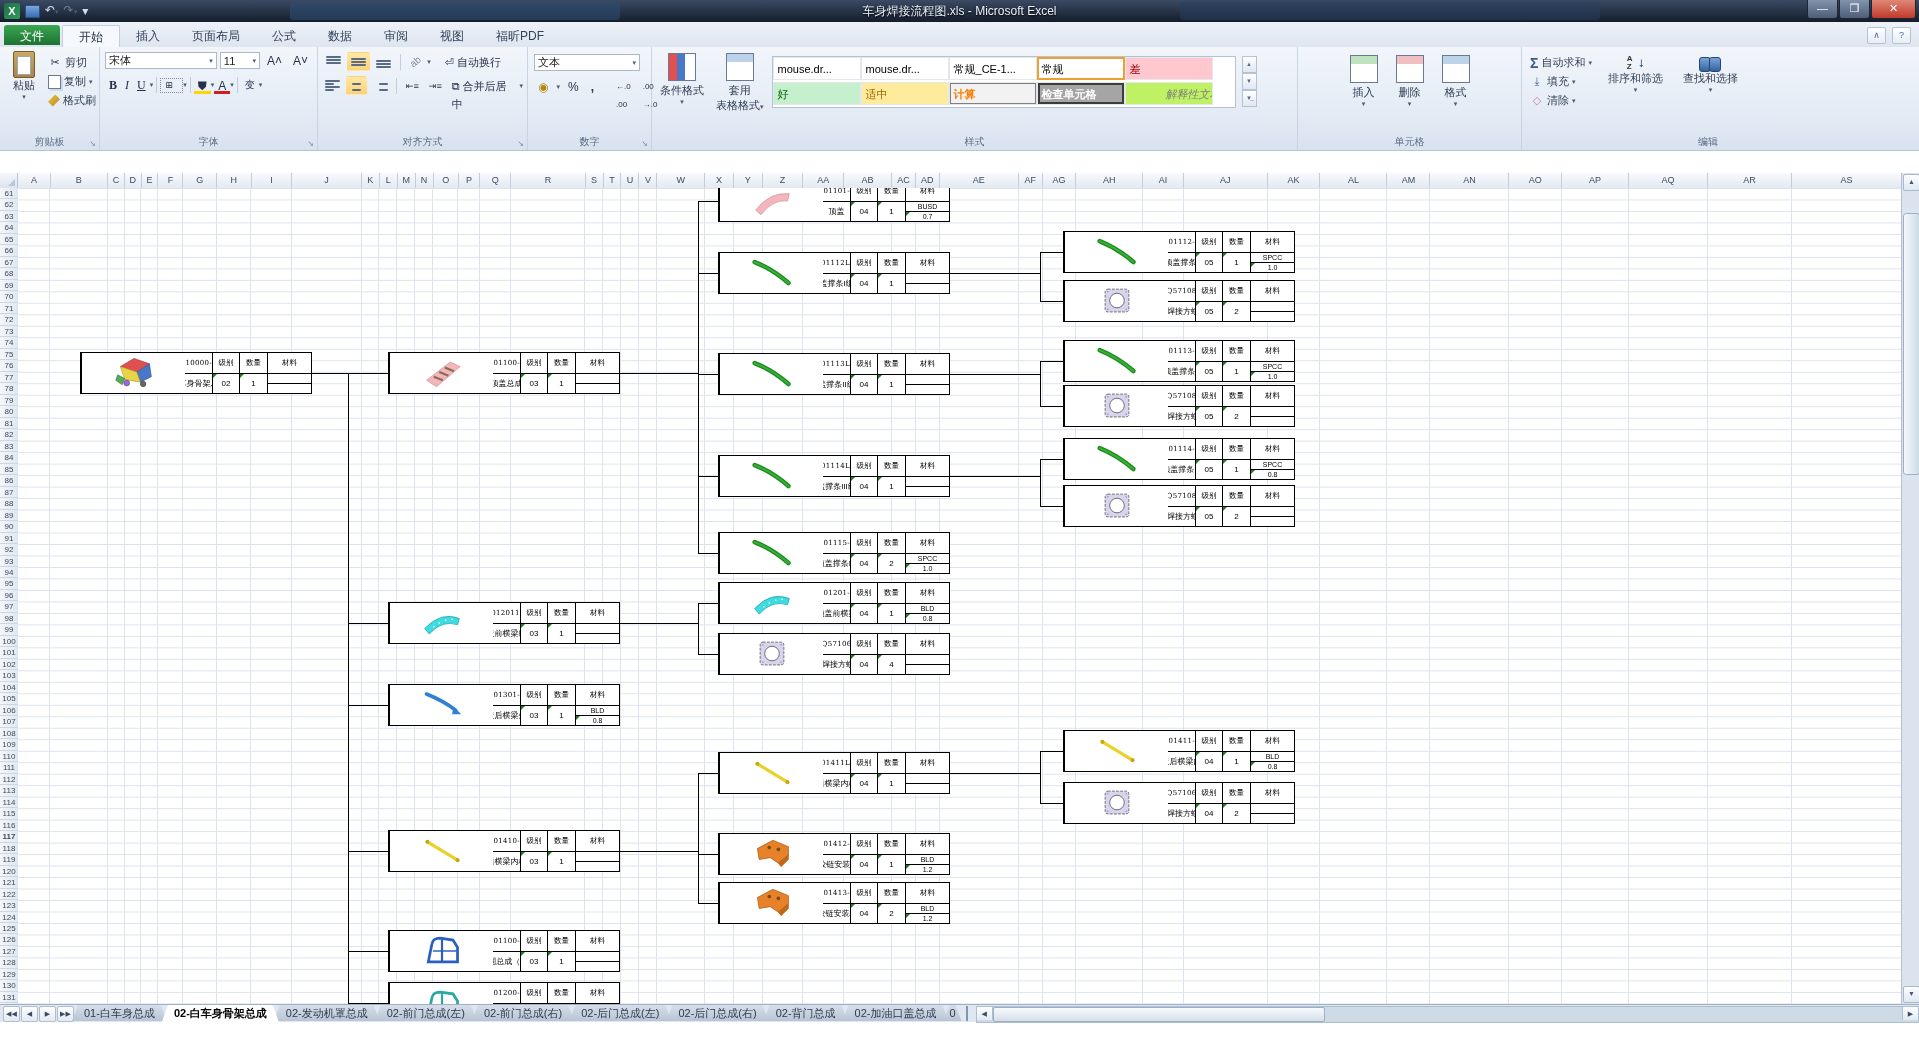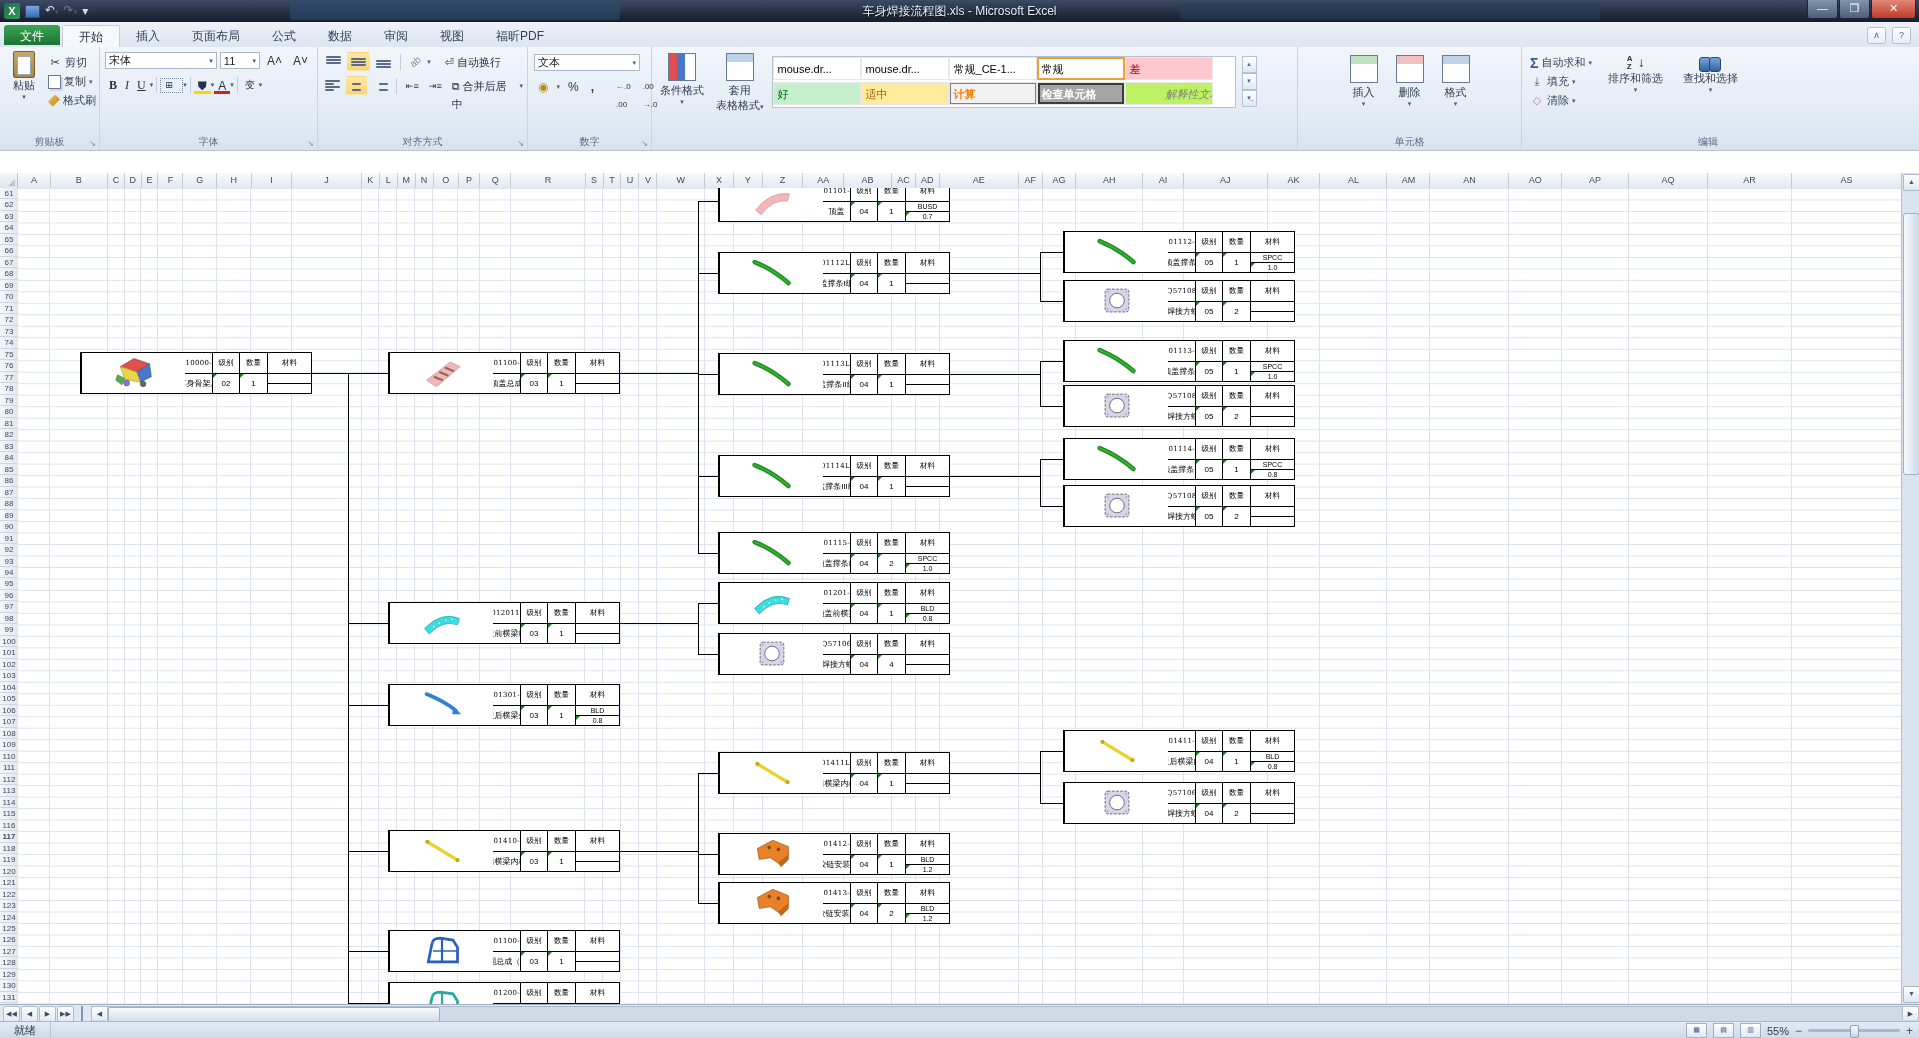--- a/index.html
+++ b/index.html
@@ -347,20 +347,21 @@
             <div class="gitem g-calc">计算</div>
             <div class="gitem g-check">检查单元格</div>
             <div class="gitem g-explain">解释性文本</div>
           </div>
         <div class="gscroll" style="margin-top:5px;">
           <div class="gsb">▲</div>
           <div class="gsb">▼</div>
           <div class="gsb">▼̲</div>
         </div>
       </div>
+      <div class="rg-label"><span>样式</span></div>
     </div>
 
     <div class="rgroup" style="width:224px">
       <div class="rg-content" style="display:flex;justify-content:center;gap:10px;padding-top:4px;">
         <div class="bigbtn">
           <span class="bic cellgrid cg-ins"></span>
           <span>插入</span>
             <span class="dd">▾</span>
         </div>
         <div class="bigbtn">
@@ -1542,37 +1543,34 @@
     <div class="vsb bot">▼</div>
   </div>
 
   <div class="tabbar">
     <div class="tnav">
       <span class="tnb">◀◀</span>
       <span class="tnb">◀</span>
       <span class="tnb">▶</span>
       <span class="tnb">▶▶</span>
     </div>
+    <div class="stabs" id="stabs">
+        <div class="stab">01-白车身总成</div>
+        <div class="stab active">02-白车身骨架总成</div>
+        <div class="stab">02-发动机罩总成</div>
+        <div class="stab">02-前门总成(左)</div>
+        <div class="stab">02-前门总成(右)</div>
+        <div class="stab">02-后门总成(左)</div>
+        <div class="stab">02-后门总成(右)</div>
+        <div class="stab">02-背门总成</div>
+        <div class="stab">02-加油口盖总成</div>
+        <div class="stab" style="padding: 0px 6px; max-width: 16px; overflow: hidden;">0</div>
+      </div>
     <div class="tsplit"></div>
     <div class="hscroll">
       <span class="hsb">◀</span>
       <span class="hthumb"></span>
       <span class="hsb" style="margin-left:auto;border-left:1px solid #b0bdcd;border-right:none;">▶</span>
     </div>
   </div>
 
-  <div class="statusbar">
-    <span class="st-ready">就绪</span>
-    <div class="st-right">
-      <span class="viewbtn">▦</span>
-      <span class="viewbtn">▤</span>
-      <span class="viewbtn">▥</span>
-      <span>55%</span>
-      <span class="zpm">−</span>
-      <span class="zoomtrack">
-          <span class="zoomnotch"></span>
-          <span class="zoomthumb"></span>
-        </span>
-      <span class="zpm">+</span>
-    </div>
-  </div>
 
 </div>
 
 </body></html>

